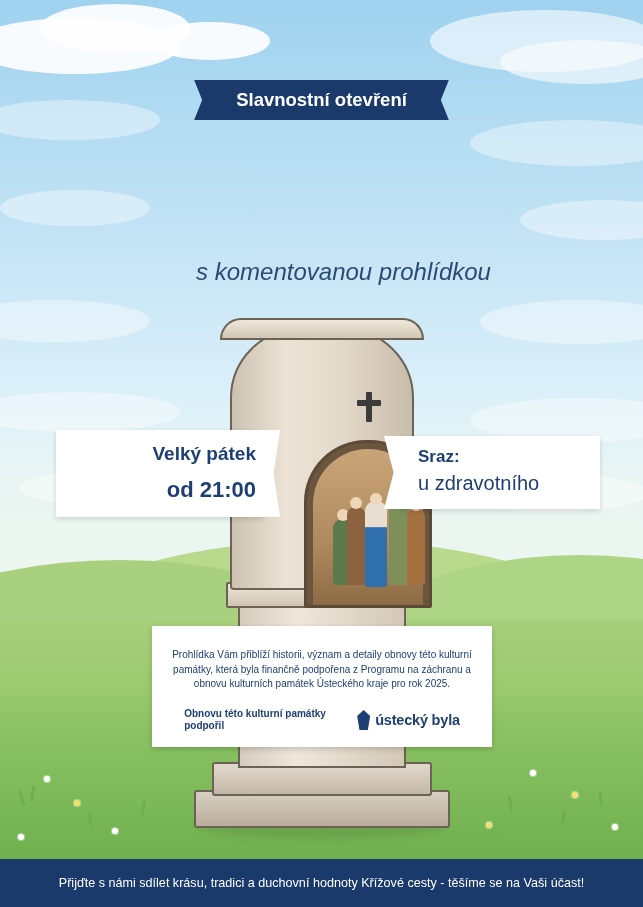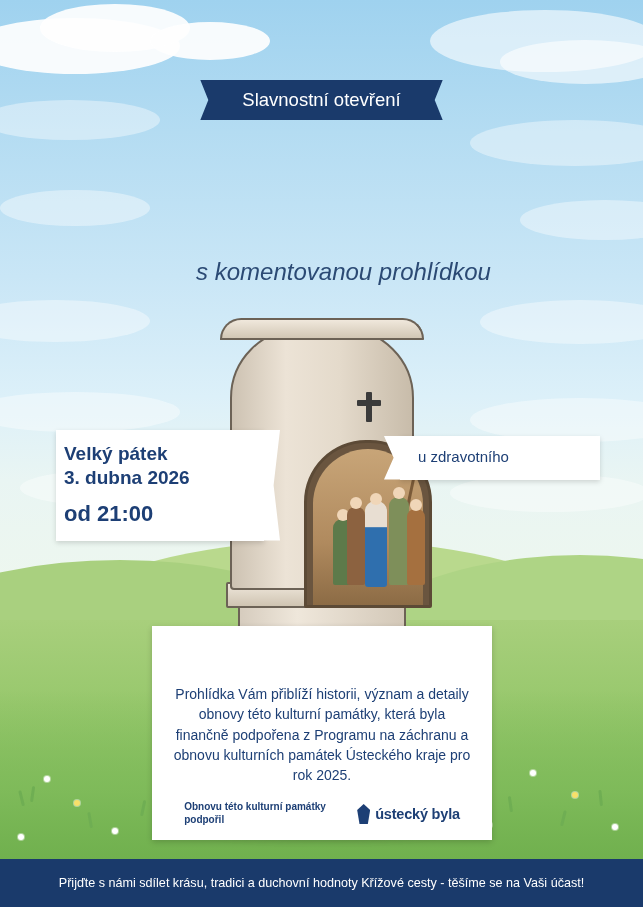--- a/index.html
+++ b/index.html
@@ -141,21 +141,21 @@
     position:absolute; left:125px; top:70px; width:24px; height:6px;
     background:#3b3b3b; border-radius:1px;
   }
   .shadow {
     position:absolute; left:12px; top:512px; width:250px; height:26px;
     background:rgba(80,110,60,.28); border-radius:50%;
     filter:blur(4px);
   }
   .ribbon-wrap { position:absolute; left:0; top:80px; width:643px; display:flex; justify-content:center; }
   .ribbon-body {
-    background:#1a3a6b; color:#fff; font-weight:normal; font-size:18.5px;
+    background:#1a3a6b; color:#fff; font-weight:bold; font-size:18.5px;
     padding:9px 26px; position:relative;
   }
   .ribbon-body::before {
     content:""; position:absolute; left:-16px; top:0; width:16px; height:100%;
     background:#1a3a6b;
     clip-path:polygon(0 0, 100% 0, 100% 100%, 0 100%, 8px 50%);
   }
   .ribbon-body::after {
     content:""; position:absolute; right:-16px; top:0; width:16px; height:100%;
     background:#1a3a6b;
@@ -177,21 +177,21 @@
     color:#2b4a74;
     font-style:italic;
     font-size:24px;
     margin-left:22px;
   }
   
   .banner-left {
     position:absolute; left:56px; top:430px; width:208px;
     background:#ffffff;
     color:#1d3f75;
-    text-align:left;
+    text-align:right;
     padding:12px 8px 14px 8px;
     font-weight:bold;
     box-shadow:0 2px 5px rgba(0,0,0,.15);
   }
   .banner-left::after {
     content:""; position:absolute; right:-16px; top:0; width:16px; height:100%;
     background:#ffffff;
     clip-path:polygon(0 0, 100% 0, 60% 50%, 100% 100%, 0 100%);
   }
   .banner-left .dates { font-size:19px; line-height:1.25; }
@@ -202,34 +202,33 @@
     color:#1d3f75;
     padding:11px 10px 13px 18px;
     box-shadow:0 2px 5px rgba(0,0,0,.15);
   }
   .banner-right::before {
     content:""; position:absolute; left:-16px; top:0; width:16px; height:100%;
     background:#ffffff;
     clip-path:polygon(0 0, 100% 0, 100% 100%, 0 100%, 60% 50%);
   }
   .banner-right .lbl { font-weight:bold; font-size:17px; margin-bottom:3px; }
-  .banner-right .txt { font-size:15px; line-height:1.3; }
+  .banner-right .txt { font-size:20px; line-height:1.3; }
   
   .info-card {
     position:absolute; left:152px; top:626px; width:340px;
     background:#ffffff;
     box-shadow:0 2px 6px rgba(0,0,0,.18);
     padding:22px 20px 14px 20px;
     text-align:center;
   }
   .info-card p {
     color:#1d3f75;
-    font-size:14px;
+    font-size:10px;
     line-height:1.45;
-    margin-top:36px;
   }
   .info-foot {
     margin-top:16px;
     display:flex;
     align-items:center;
     justify-content:center;
     gap:8px;
   }
   .info-foot .credit {
     color:#1d3f75;
@@ -336,26 +335,26 @@
     <div class="ribbon-body">Slavnostní otevření</div>
   </div>
 
   <div class="title">
   </div>
   <div class="subtitle">s komentovanou prohlídkou</div>
 
   <div class="banner-left">
     <div class="dates">
       <div>Velký pátek</div>
-      <div>3. dubna 2026</div>
     </div>
     <div class="time">od 21:00</div>
   </div>
 
   <div class="banner-right">
+    <div class="lbl">Sraz:</div>
     <div class="txt">u zdravotního</div>
   </div>
 
   <div class="info-card">
     <p>Prohlídka Vám přiblíží historii, význam a detaily obnovy této kulturní památky, která byla finančně podpořena z Programu na záchranu a obnovu kulturních památek Ústeckého kraje pro rok 2025.</p>
     <div class="info-foot">
       <div class="credit">Obnovu této kulturní památky podpořil</div>
       <div class="logo">
         <div class="logo-mark"></div>
         <div class="logo-text">ústecký byla</div>

